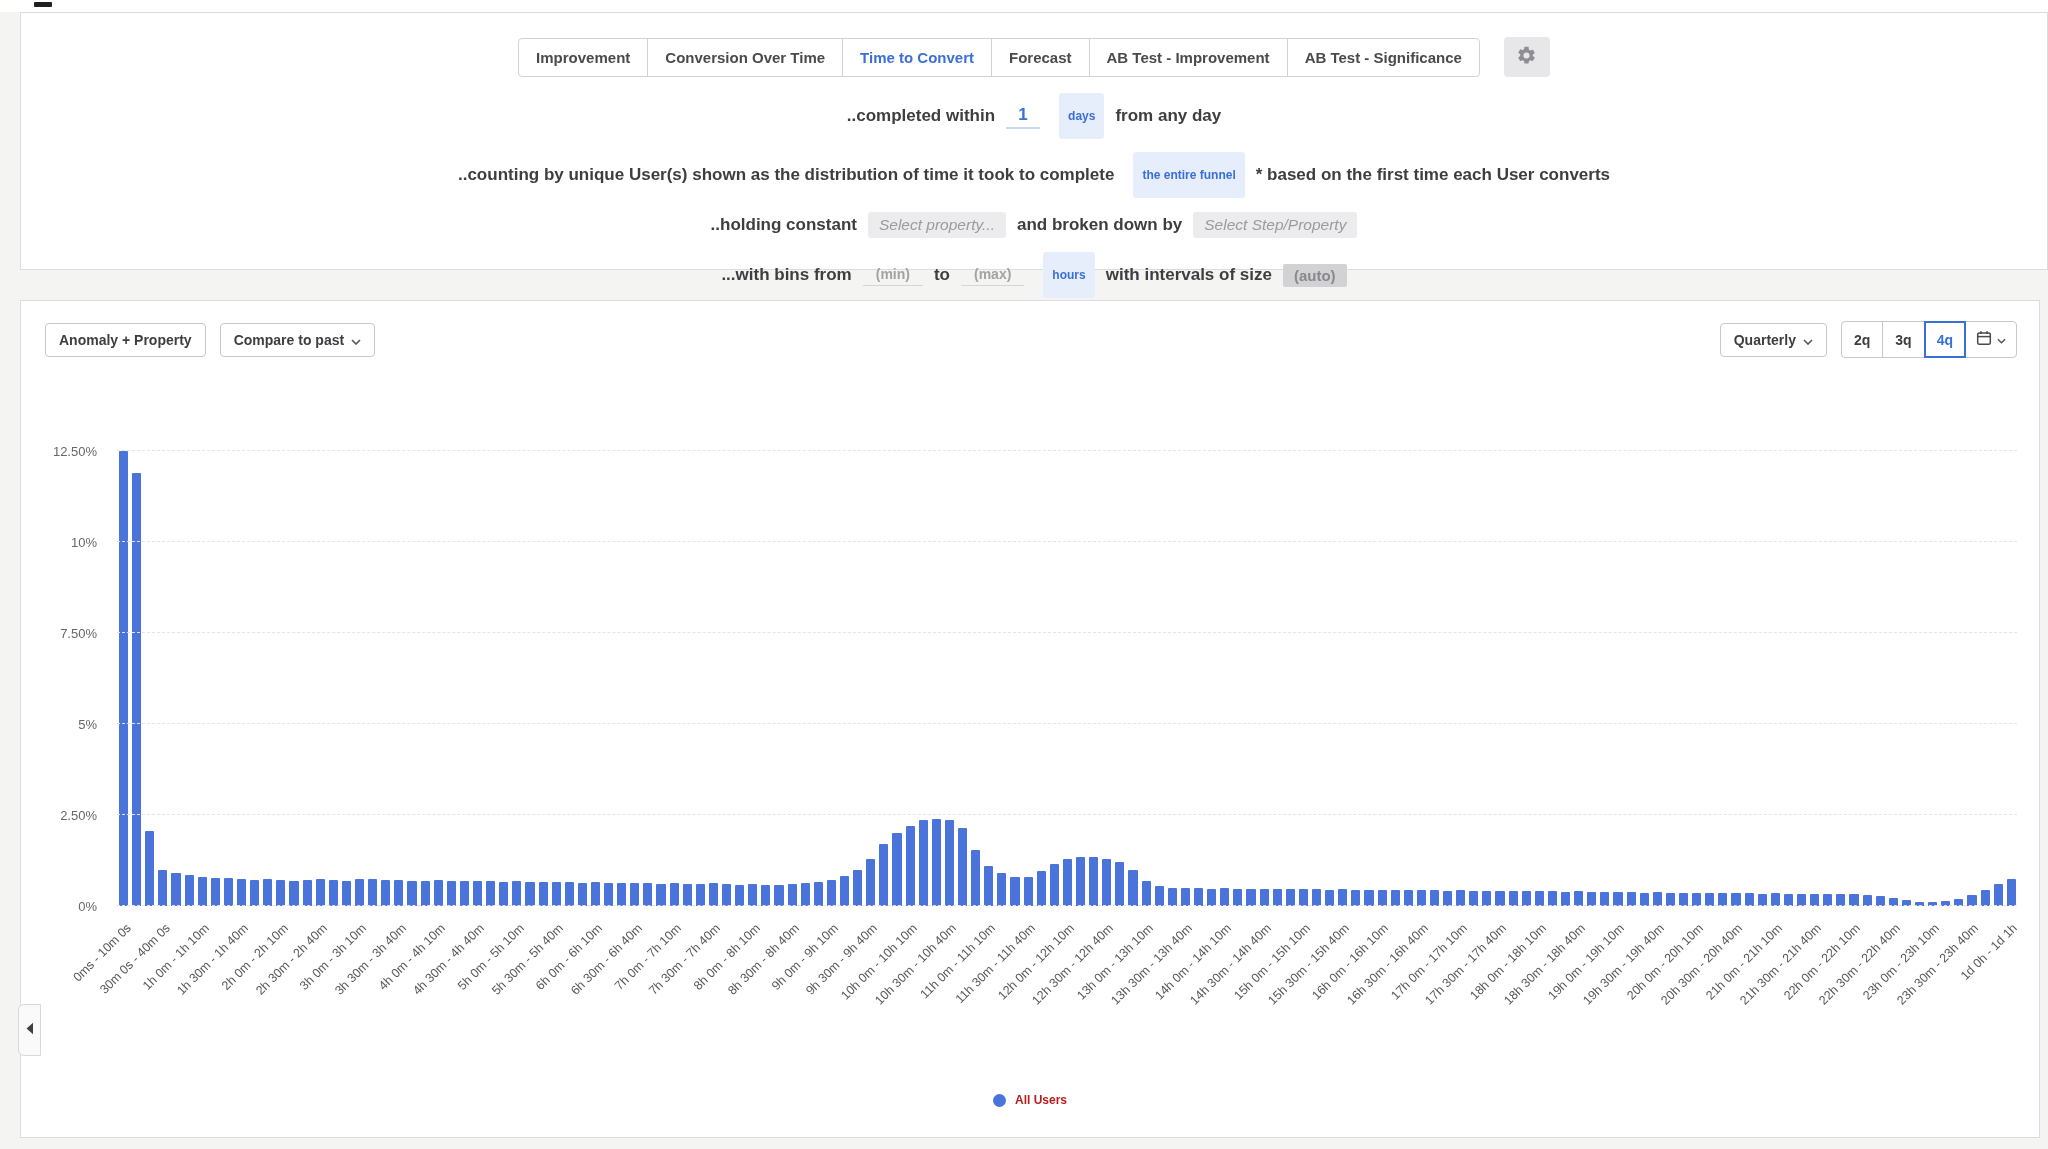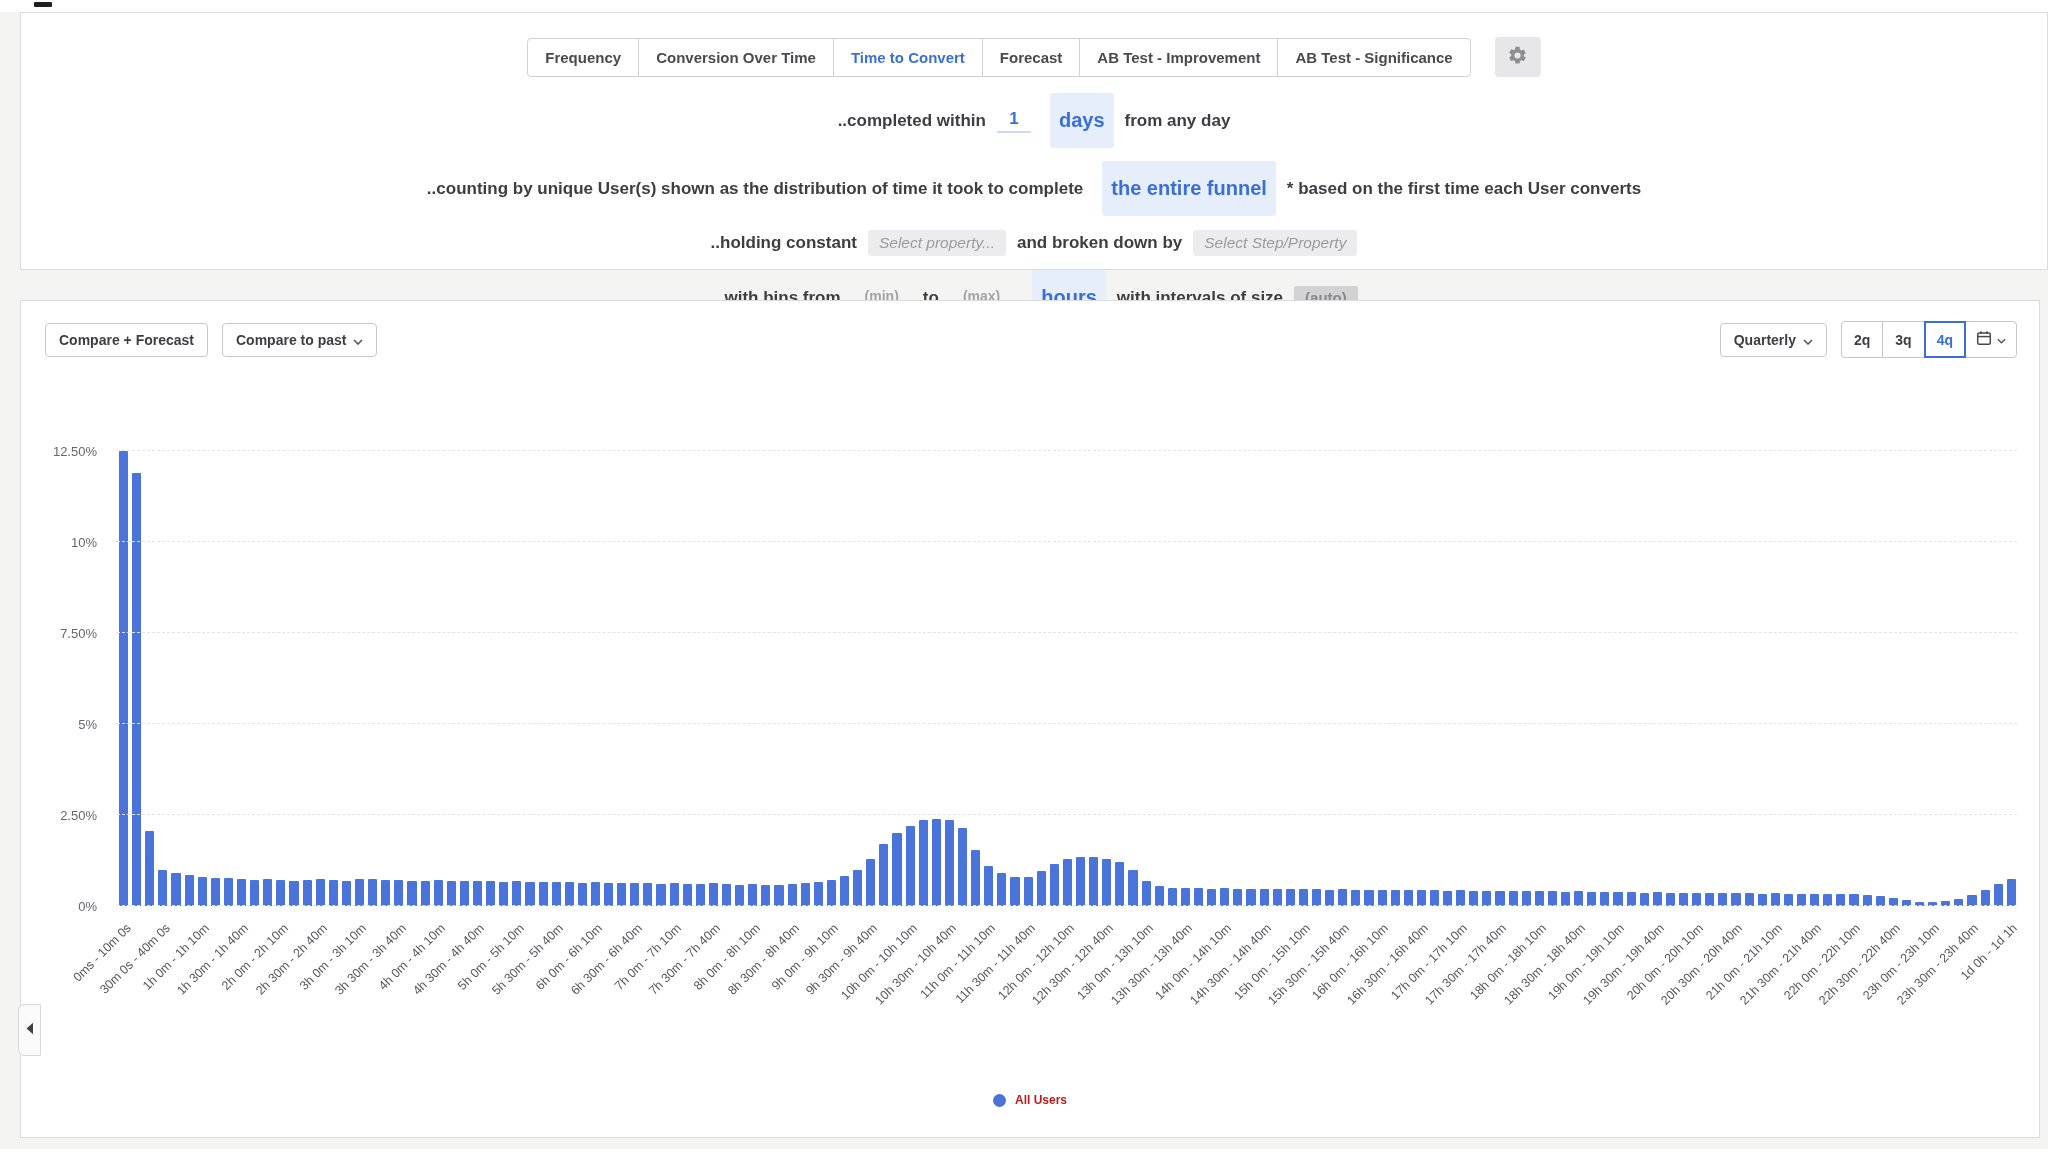--- a/index.html
+++ b/index.html
@@ -35,21 +35,21 @@
   }
   .query-lines{ margin-top:16px; display:flex; flex-direction:column; gap:13px; }
   .qline{ display:flex; justify-content:center; align-items:center; gap:11px; min-height:28px; }
   .qtext{ font-size:17px; font-weight:700; color:#3e3e42;text-align:right; }
   .num-input{
     color:var(--accent); font-size:17px; font-weight:700; text-align:center;
     min-width:34px; padding:1px 8px 2px; border-bottom:2px solid #ccd9f4; cursor:text;
   }
   .chip-blue{
     color:var(--accent); background:#e7eefb; border-radius:3px;
-    padding:16px 9px; font-size:20px; font-weight:700; cursor:pointer;margin-left:8px;
+    padding:16px 9px; font-size:12px; font-weight:700; cursor:pointer;margin-left:8px;
   }
   .chip-gray{
     color:#9b9b9f; background:#ececee; border-radius:3px;
     padding:4px 11px; font-size:15.5px; font-style:italic; cursor:pointer;
   }
   .minmax{
     color:#a2a2a6; font-size:14px; font-weight:600; padding:1px 13px 3px;
     border-bottom:1px solid #d6d6d9; cursor:text;
   }
   .chip-auto{
@@ -125,21 +125,21 @@
 </head>
 <body>
 
 <div class="top-strip">
   <div class="top-artifact"></div>
 </div>
 
 <section class="top-panel">
   <div class="tabs-row">
     <div class="tabs">
-        <div class="tab">Frequency</div>
+        <div class="tab">Improvement</div>
         <div class="tab">Conversion Over Time</div>
         <div class="tab active">Time to Convert</div>
         <div class="tab">Forecast</div>
         <div class="tab">AB Test - Improvement</div>
         <div class="tab">AB Test - Significance</div>
       </div>
     <button class="gear-btn">
       <span>
         <svg width="21" height="21" viewBox="0 0 24 24" fill="#8e8e92">
           <path d="M19.14 12.94c.04-.31.06-.63.06-.94s-.02-.63-.06-.94l2.03-1.58a.49.49 0 0 0 .12-.62l-1.92-3.32a.49.49 0 0 0-.59-.22l-2.39.96a7.1 7.1 0 0 0-1.62-.94l-.36-2.54A.5.5 0 0 0 13.92 2h-3.84a.5.5 0 0 0-.49.42l-.36 2.54c-.59.24-1.13.56-1.62.94l-2.39-.96a.49.49 0 0 0-.59.22L2.71 8.48a.49.49 0 0 0 .12.62l2.03 1.58c-.04.31-.06.63-.06.94s.02.63.06.94l-2.03 1.58a.49.49 0 0 0-.12.62l1.92 3.32c.12.21.37.3.59.22l2.39-.96c.49.38 1.03.7 1.62.94l.36 2.54c.04.24.25.42.49.42h3.84c.24 0 .45-.18.49-.42l.36-2.54c.59-.24 1.13-.56 1.62-.94l2.39.96c.22.08.47-.01.59-.22l1.92-3.32a.49.49 0 0 0-.12-.62l-2.03-1.58zM12 15.5A3.5 3.5 0 1 1 12 8.5a3.5 3.5 0 0 1 0 7z"></path>
@@ -178,21 +178,21 @@
       <span class="qtext">with intervals of size</span>
       <span class="chip-auto">(auto)</span>
     </div>
   </div>
 </section>
 
 <section class="chart-panel">
   <div class="chart-header">
     <div class="hdr-left">
       <button class="btn">
-        <span>Compare + Forecast</span>
+        <span>Anomaly + Property</span>
       </button>
       <button class="btn">
         <span>Compare to past</span>
         <span>
           <svg width="10" height="6" viewBox="0 0 10 6">
               <path d="M1 1l4 4 4-4" fill="none" stroke="#56565a" stroke-width="1.6"></path>
             </svg>
         </span>
       </button>
     </div>

